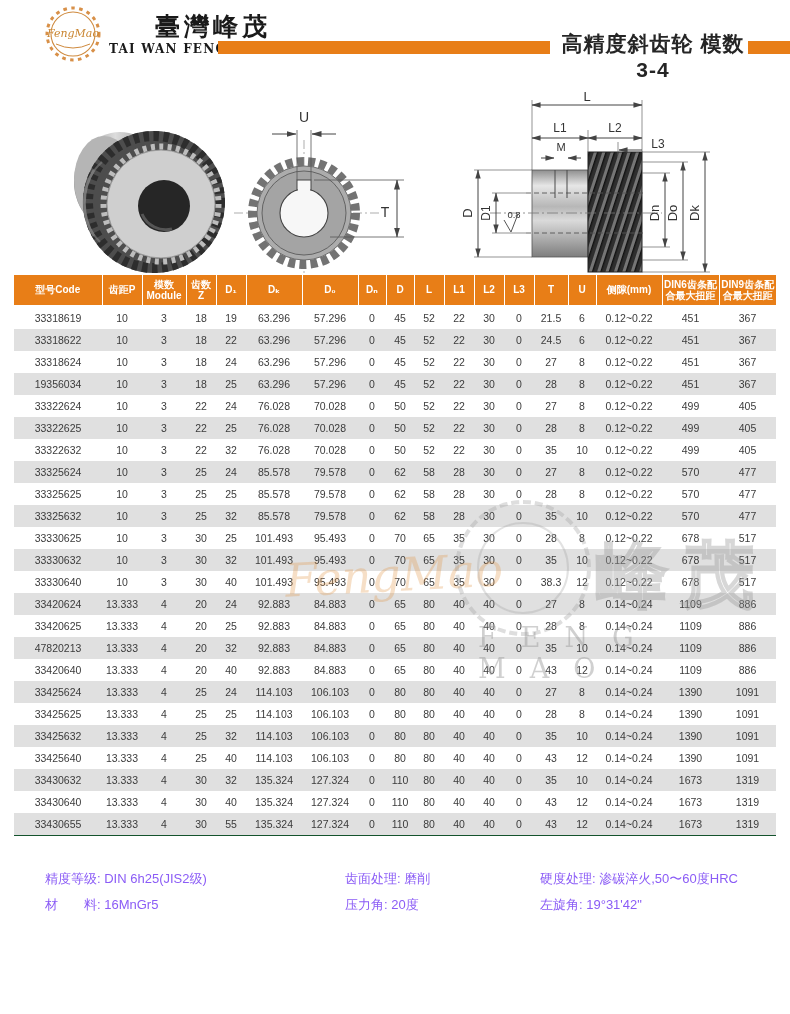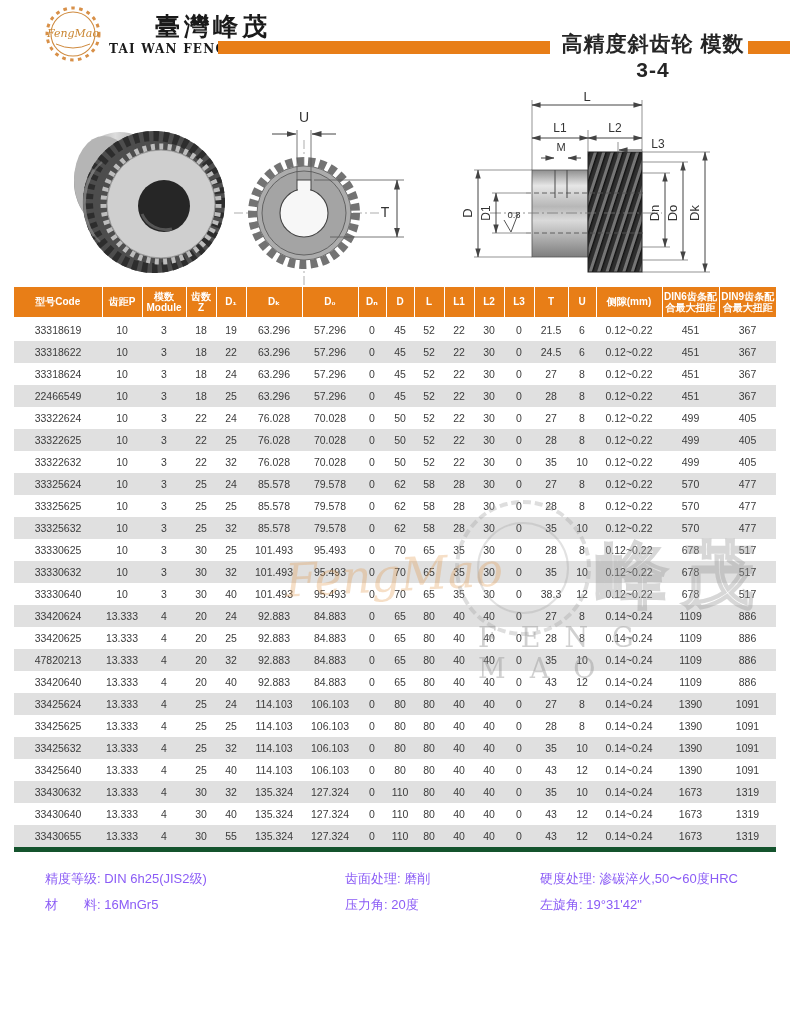--- a/index.html
+++ b/index.html
@@ -15,22 +15,22 @@
   .bar-left{left:218px;width:332px;}
   .bar-right{left:748px;width:42px;}
   .page-title{position:absolute;left:560px;top:30px;width:186px;text-align:center;
               font-size:21px;font-weight:bold;color:#252525;letter-spacing:1px;}
   
   .draw{position:absolute;}
   .d-photo{left:46px;top:100px;}
   .d-front{left:232px;top:100px;}
   .d-side{left:462px;top:92px;}
   
-  .spec-table{position:absolute;left:14px;top:287px;width:762px;border-collapse:collapse;
-              table-layout:fixed;border-bottom:5px solid #14532d;}
+  .spec-table{position:absolute;left:14px;top:275px;width:762px;border-collapse:collapse;
+              table-layout:fixed;border-bottom:1px solid #14532d;}
   .spec-table th{background:#E87E17;color:#fff;font-size:10px;font-weight:bold;
       text-align:center;vertical-align:middle;height:28px;padding:1px 0;
       border-right:1px solid #fff;border-bottom:2px solid #fff;
       white-space:pre-line;line-height:1.15;}
   .spec-table th:last-child{border-right:none;}
   .spec-table td{font-size:10.5px;color:#3b3b3b;text-align:center;height:22px;padding:0;
       white-space:nowrap;overflow:hidden;}
   .spec-table tbody tr:nth-child(even){background:#e0e0e0;}
   
   .wm{position:absolute;pointer-events:none;}
@@ -285,21 +285,21 @@
           <td>22</td>
           <td>30</td>
           <td>0</td>
           <td>27</td>
           <td>8</td>
           <td>0.12~0.22</td>
           <td>451</td>
           <td>367</td>
         </tr>
         <tr>
-          <td>22466549</td>
+          <td>19356034</td>
           <td>10</td>
           <td>3</td>
           <td>18</td>
           <td>25</td>
           <td>63.296</td>
           <td>57.296</td>
           <td>0</td>
           <td>45</td>
           <td>52</td>
           <td>22</td>

